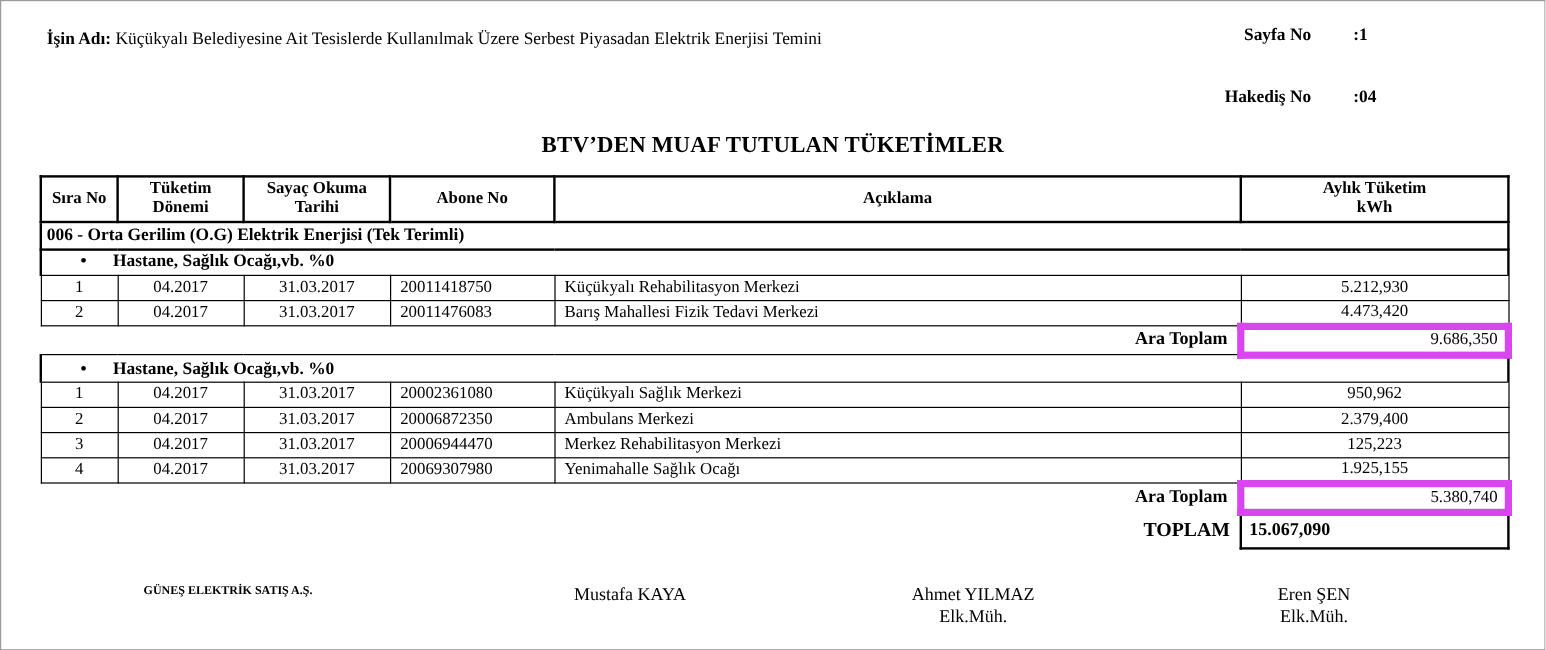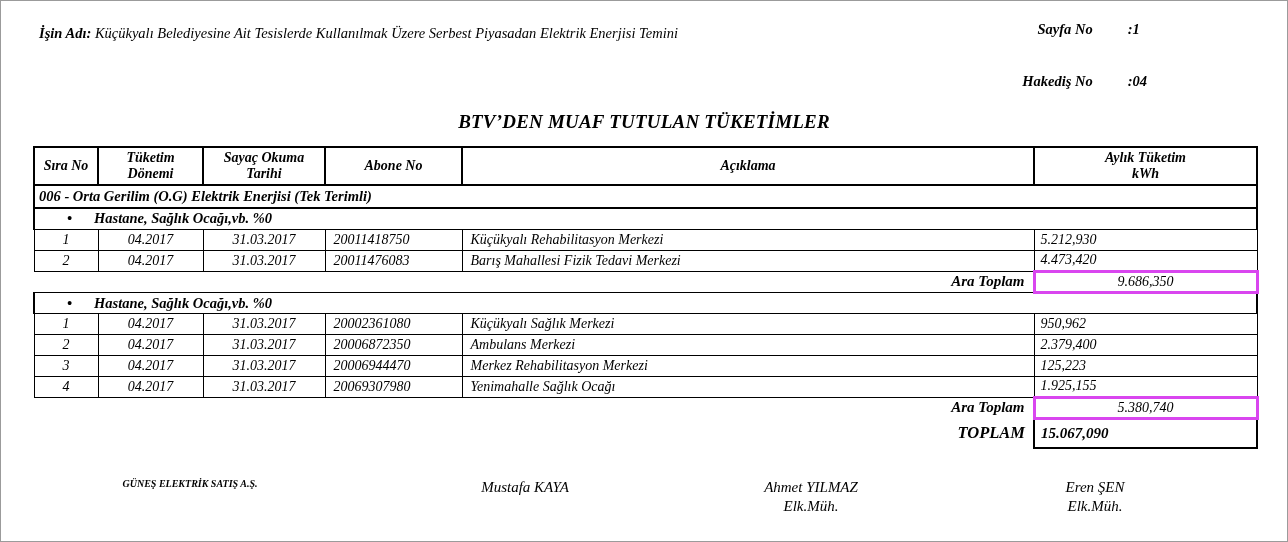--- a/index.html
+++ b/index.html
@@ -5,21 +5,20 @@
   * { margin:0; padding:0; box-sizing:border-box; }
   html,body { background:#fff; }
   .page {
     width:1288px; height:542px;
     background:#fff;
     border:1px solid #9b9b9b;
     font-family:"Liberation Serif", serif;
     color:#000;
     overflow:hidden;
     position:relative;
-    font-style:italic;
   }
   
   .doc-header {
     display:flex; justify-content:space-between;
     padding:20px 40px 0 38px;
   }
   .job-line { font-size:14.5px; padding-top:4px; }
   .job-line .lbl { font-weight:bold; }
   .meta-block {
     display:grid; grid-template-columns:auto auto;
@@ -49,26 +48,26 @@
     padding:2px 4px 2px 4px; height:22px;
   }
   td.group-sub {
     border:1px solid #000; border-left-width:2px; border-right-width:2px;
     font-weight:bold; font-size:14.5px; height:21px; padding:1px 0;
   }
   td.group-sub .bullet { display:inline-block; margin:0 22px 0 32px; }
   td.c { border:1px solid #000; height:21px; padding:1px 4px; text-align:center; }
   td.l { border:1px solid #000; height:21px; padding:1px 4px 1px 8px; text-align:left;
          overflow:hidden; white-space:nowrap; }
-  td.r { border:1px solid #000; height:21px; padding:1px 6px; text-align:left;margin-top:22px; }
+  td.r { border:1px solid #000; height:21px; padding:1px 6px; text-align:center;margin-top:22px; }
   td.spacer-lbl {
     border:none; text-align:right; font-weight:bold; font-size:15px;
     padding:1px 8px 1px 0; height:14px;
   }
-  td.subtotal-val { border:3px solid #d946ef; text-align:center; padding:1px 6px; }
+  td.subtotal-val { border:6px solid #d946ef; text-align:right; padding:1px 6px; }
   tr.total-row td.spacer-lbl { font-size:16.5px; height:30px; vertical-align:middle; }
   td.total-val {
     border:2px solid #000; text-align:left; font-weight:bold;
     font-size:15px; padding:1px 6px; height:30px; vertical-align:middle;
   }
   
   .signatures {
     display:flex; margin-top:29px; text-align:center; font-size:15px;
   }
   .sig { line-height:1.25; }

